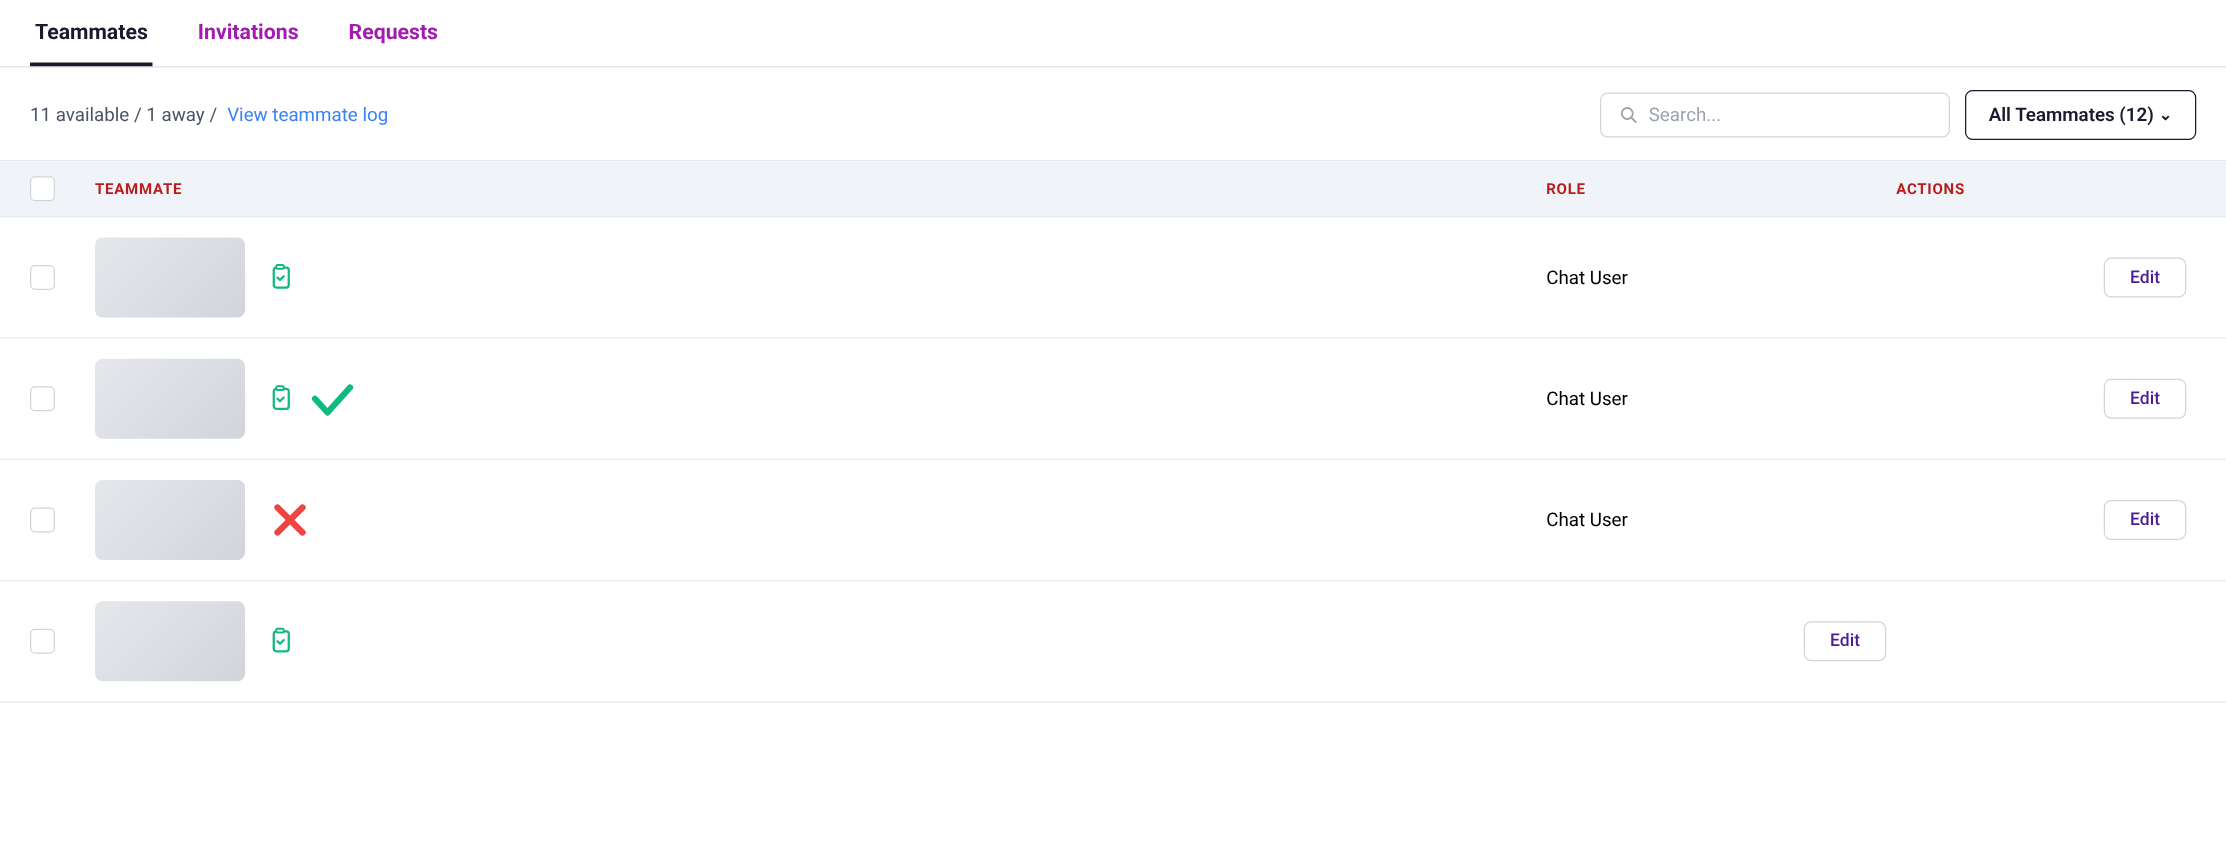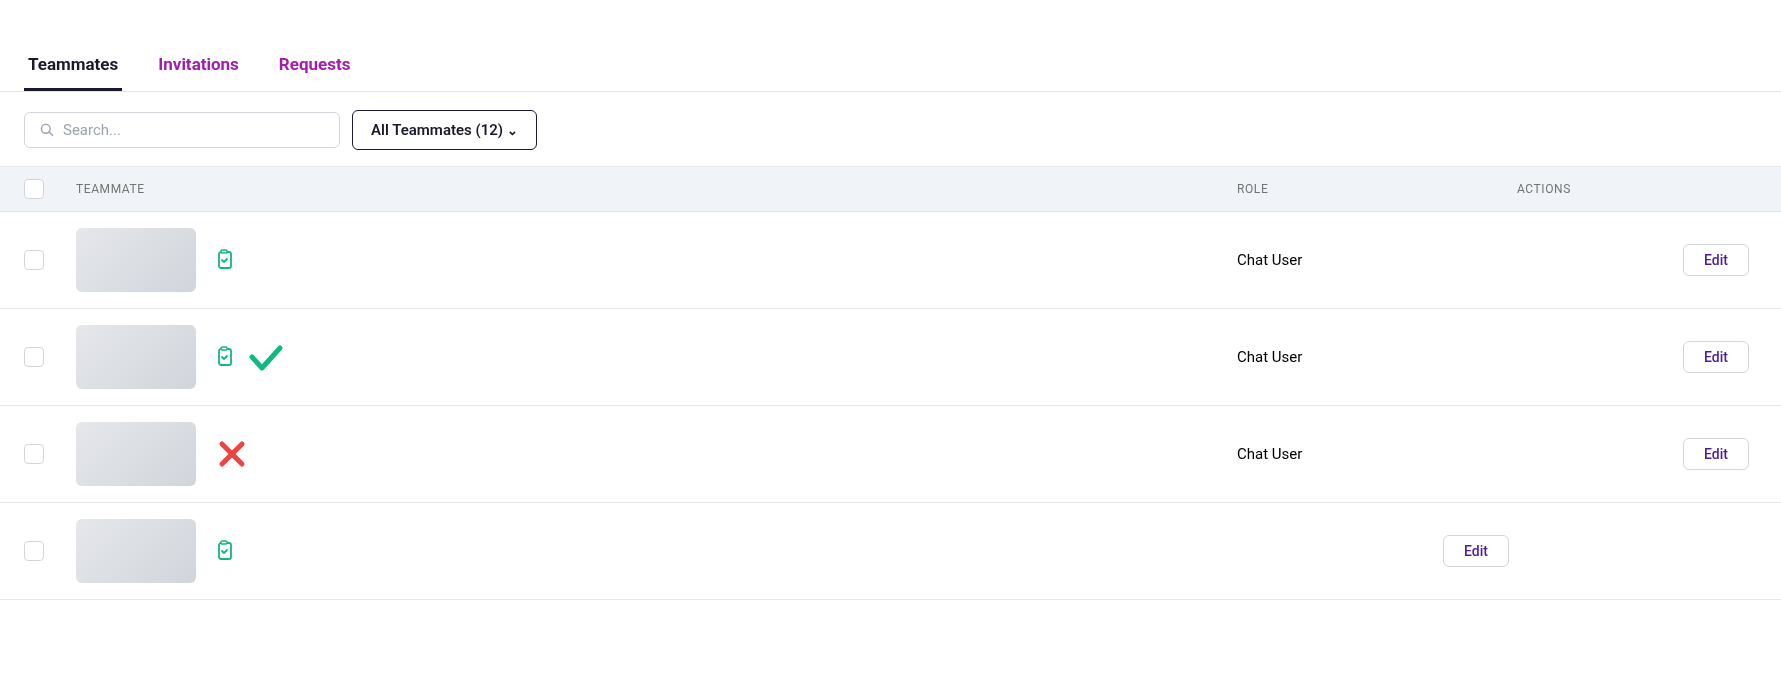--- a/index.html
+++ b/index.html
@@ -32,21 +32,20 @@
       color: #a21caf;
       border-bottom: 3px solid transparent;
       font-weight: 700;
       user-select: none;
     }
 
     .tab.active {
       color: #1a1a2e;
       font-weight: 700;
       border-bottom: 3px solid #1a1a2e;
-      margin-top: 38px;
     }
 
     .toolbar {
       display: flex;
       align-items: center;
       justify-content: space-between;
       padding: 18px 24px 16px;
     }
 
     .toolbar-left {
@@ -69,21 +68,21 @@
       align-items: center;
       gap: 12px;
     }
 
     .search-box {
       display: flex;
       align-items: center;
       border: 1px solid #d1d5db;
       border-radius: 6px;
       padding: 8px 14px;
-      width: 316px;
+      width: 280px;
       gap: 8px;
       background: #fff;
     }
 
     .search-icon-svg {
       width: 16px;
       height: 16px;
       color: #9ca3af;
       flex-shrink: 0;
     }
@@ -130,22 +129,22 @@
       display: grid;
       grid-template-columns: 52px 1fr 280px 240px;
       padding: 12px 24px;
       background: #f0f4f8;
       border-bottom: 1px solid #e0e4e8;
       align-items: center;
     }
 
     .table-header-cell {
       font-size: 12px;
-      font-weight: 400;
-      color: #737373;
+      font-weight: 700;
+      color: #b91c1c;
       letter-spacing: 0.05em;
       text-transform: uppercase;
     }
 
     .table-header-cell.actions-col {
       text-align: left;
       padding-right: 16px;
     }
 
     .table-row {
@@ -235,20 +234,24 @@
 </head>
 <body>
 
 <div class="tabs-bar">
   <div class="tab active">Teammates</div>
   <div class="tab">Invitations</div>
   <div class="tab">Requests</div>
 </div>
 
 <div class="toolbar">
+  <div class="toolbar-left">
+    <span>11 available / 1 away /</span>
+    <a class="view-log-link">View teammate log</a>
+  </div>
   <div class="toolbar-right">
     <div class="search-box">
       <svg class="search-icon-svg" viewBox="0 0 20 20" fill="none">
         <circle cx="8.5" cy="8.5" r="5.5" stroke="#9ca3af" stroke-width="1.8"></circle>
         <line x1="12.5" y1="12.5" x2="17" y2="17" stroke="#9ca3af" stroke-width="1.8" stroke-linecap="round"></line>
       </svg>
       <input class="search-input" type="text" placeholder="Search..." style="">
     </div>
     <div class="filter-dropdown">
       <span>All Teammates (12)</span>

